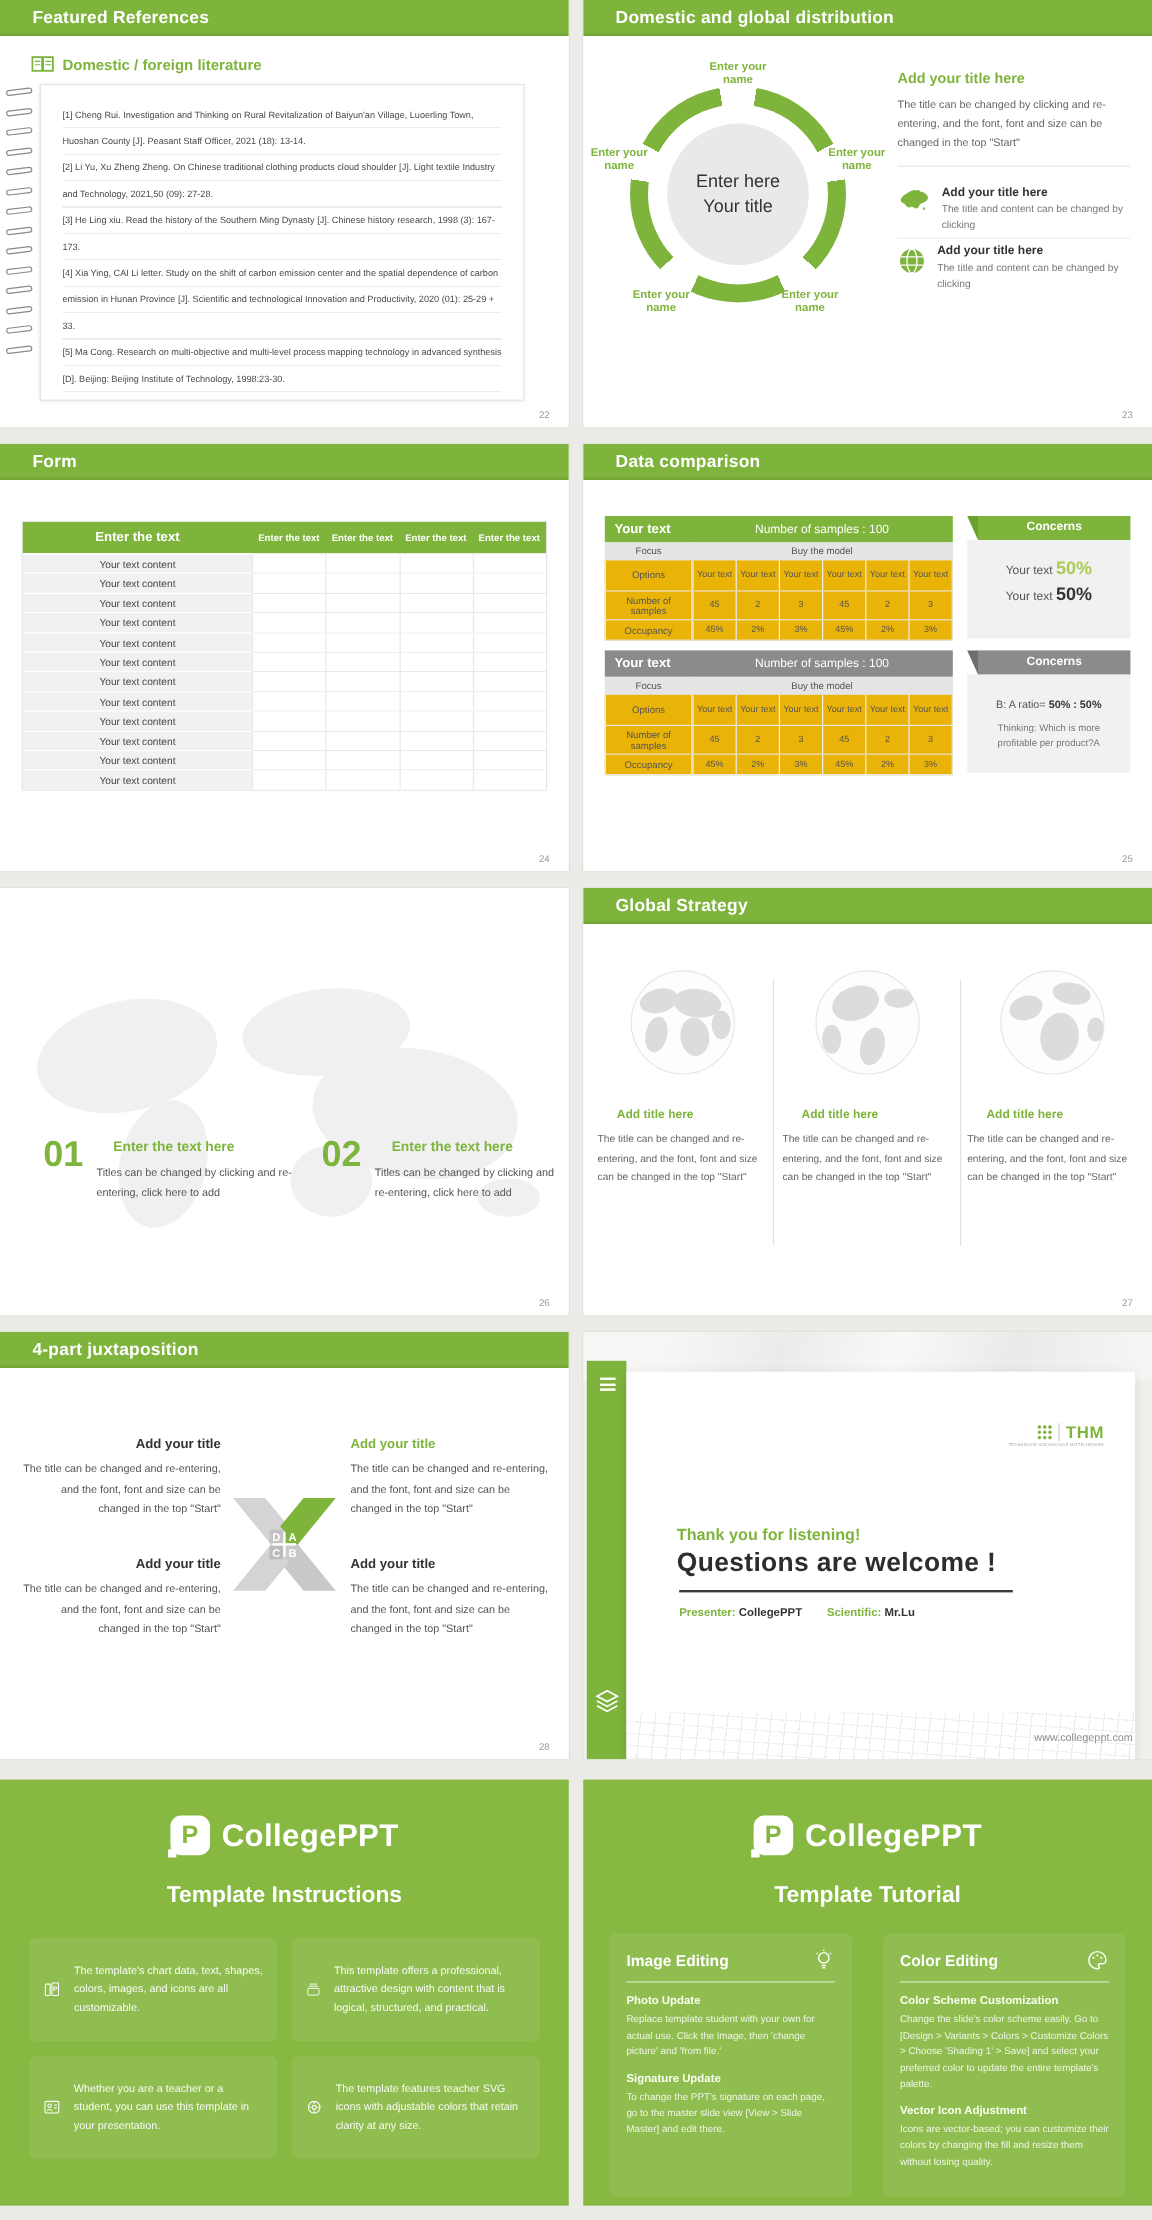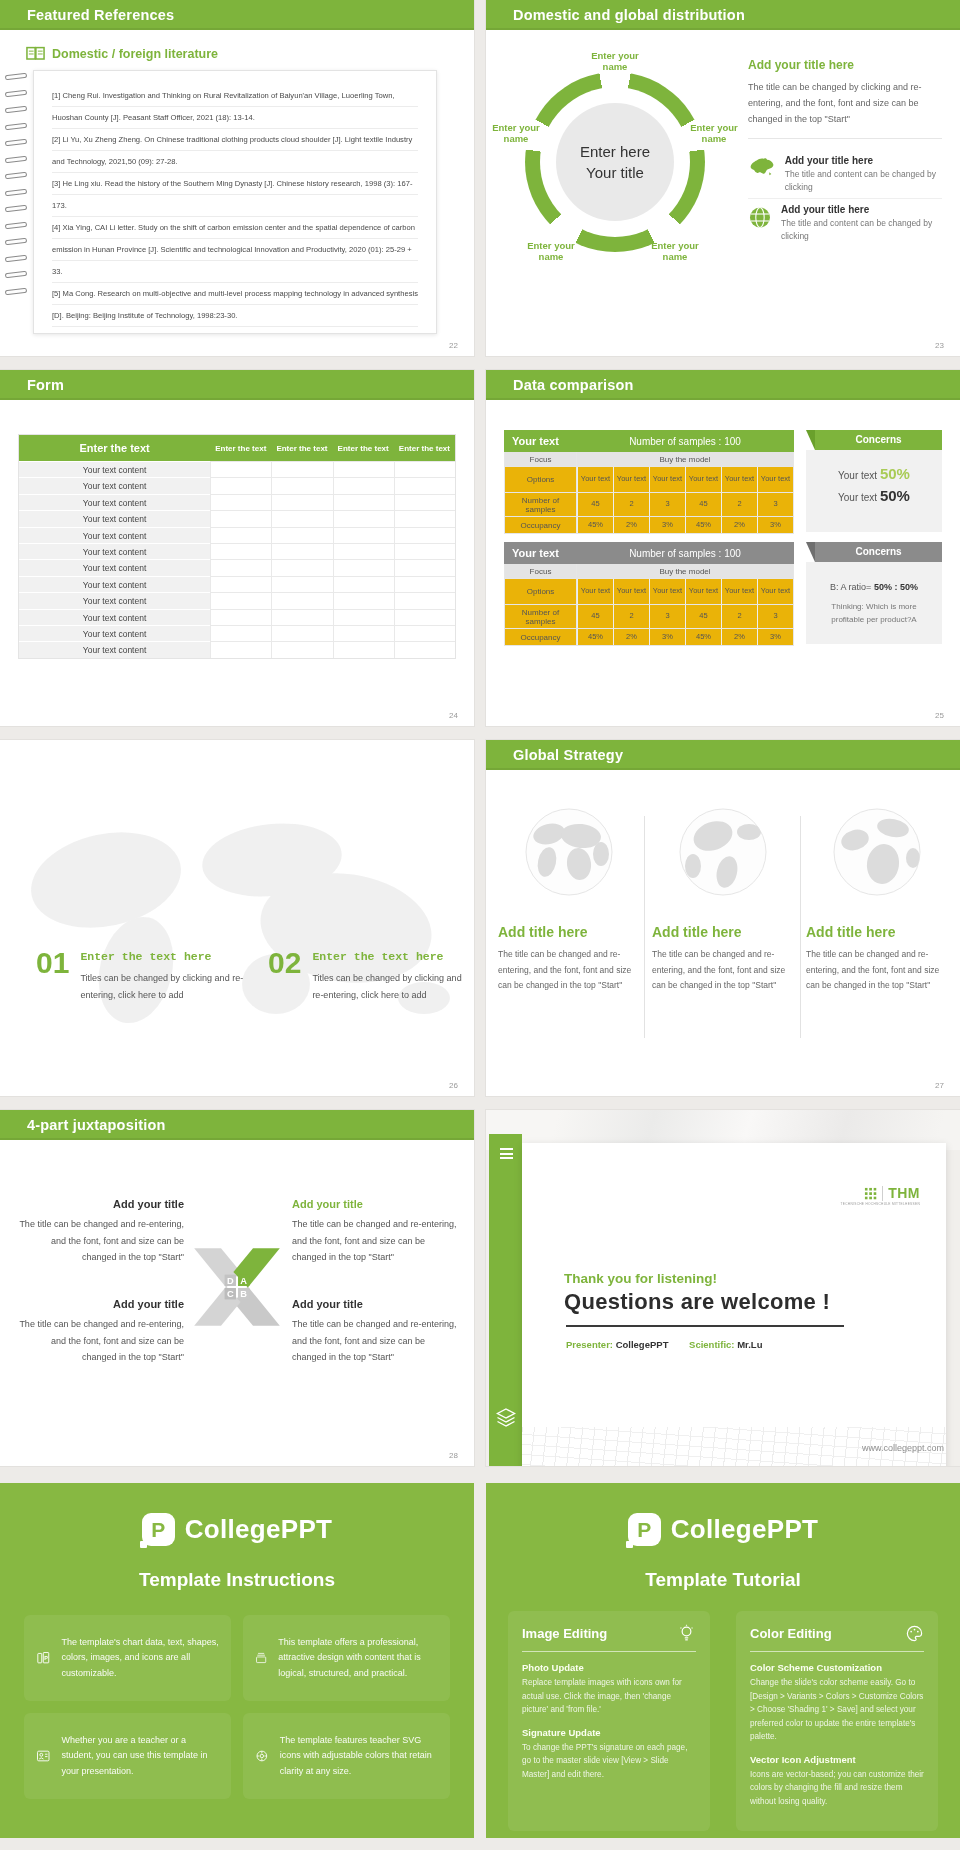--- a/index.html
+++ b/index.html
@@ -75,27 +75,27 @@
   .cn-line .pct-g{color:#a9cb56;font-weight:700;font-size:15px;}
   .cn-line .pct-d{color:#333;font-weight:700;font-size:15px;}
   .cn-ratio{font-size:9px;color:#555;margin-top:6px;}
   .cn-ratio b{color:#333;}
   .cn-think{font-size:8px;color:#777;line-height:13px;margin-top:8px;}
 
   
   .mapbg{position:absolute;left:14px;top:62px;opacity:.75;}
   .biz-item{position:absolute;display:flex;gap:11px;}
   .biz-num{color:var(--g);font-weight:800;font-size:30px;line-height:30px;}
-  .biz-txt h4{color:var(--g);font-size:11.5px;font-weight:700;margin:2px 0 7px 0;font-family:Liberation Mono, monospace;}
+  .biz-txt h4{color:var(--g);font-size:11.5px;font-weight:700;margin:2px 0 7px 14px;}
   .biz-txt p{font-size:9px;color:#555;line-height:16.5px;}
 
   
   .gcol{position:absolute;top:66px;width:142px;text-align:left;}
   .gcol .globe{display:block;margin:0 auto;}
-  .gcol h4{color:var(--g);font-weight:700;font-size:14px;margin:26px 0 7px 0;}
+  .gcol h4{color:var(--g);font-weight:700;font-size:10px;margin:26px 0 7px 16px;}
   .gcol p{font-size:8.5px;color:#666;line-height:15.5px;}
   .vdiv{position:absolute;top:76px;width:1px;height:222px;background:#e2e2e2;}
 
   
   .jblock{position:absolute;width:170px;}
   .jblock h4{font-size:11px;font-weight:700;color:#333;margin-bottom:6px;}
   .jblock.acc h4{color:var(--g);}
   .jblock p{font-size:9px;color:#555;line-height:16.5px;}
   .j-r{text-align:right;} .j-l{text-align:left;}
   .jcenter{position:absolute;left:188px;top:128px;}
@@ -655,21 +655,21 @@
               <line x1="9.8" y1="17.5" x2="14.2" y2="17.5"></line>
               <line x1="10.4" y1="20" x2="13.6" y2="20"></line>
               <line x1="12" y1="1" x2="12" y2="2.2"></line>
               <line x1="4.5" y1="4.5" x2="5.5" y2="5.5"></line>
               <line x1="19.5" y1="4.5" x2="18.5" y2="5.5"></line>
             </svg>
         </div>
         <hr class="tut-rule">
         <div class="tut-sec">
           <h5>Photo Update</h5>
-          <p>Replace template images with icons own for actual use. Click the image, then 'change picture' and 'from file.'</p>
+          <p>Replace template student with your own for actual use. Click the image, then 'change picture' and 'from file.'</p>
         </div>
         <div class="tut-sec">
           <h5>Signature Update</h5>
           <p>To change the PPT's signature on each page, go to the master slide view [View &gt; Slide Master] and edit there.</p>
         </div>
       </div>
       <div class="tut-col">
         <div class="tut-head">
           <b>Color Editing</b>
           <svg width="19" height="19" viewBox="0 0 24 24" fill="none" stroke="#fff" stroke-width="1.5">

